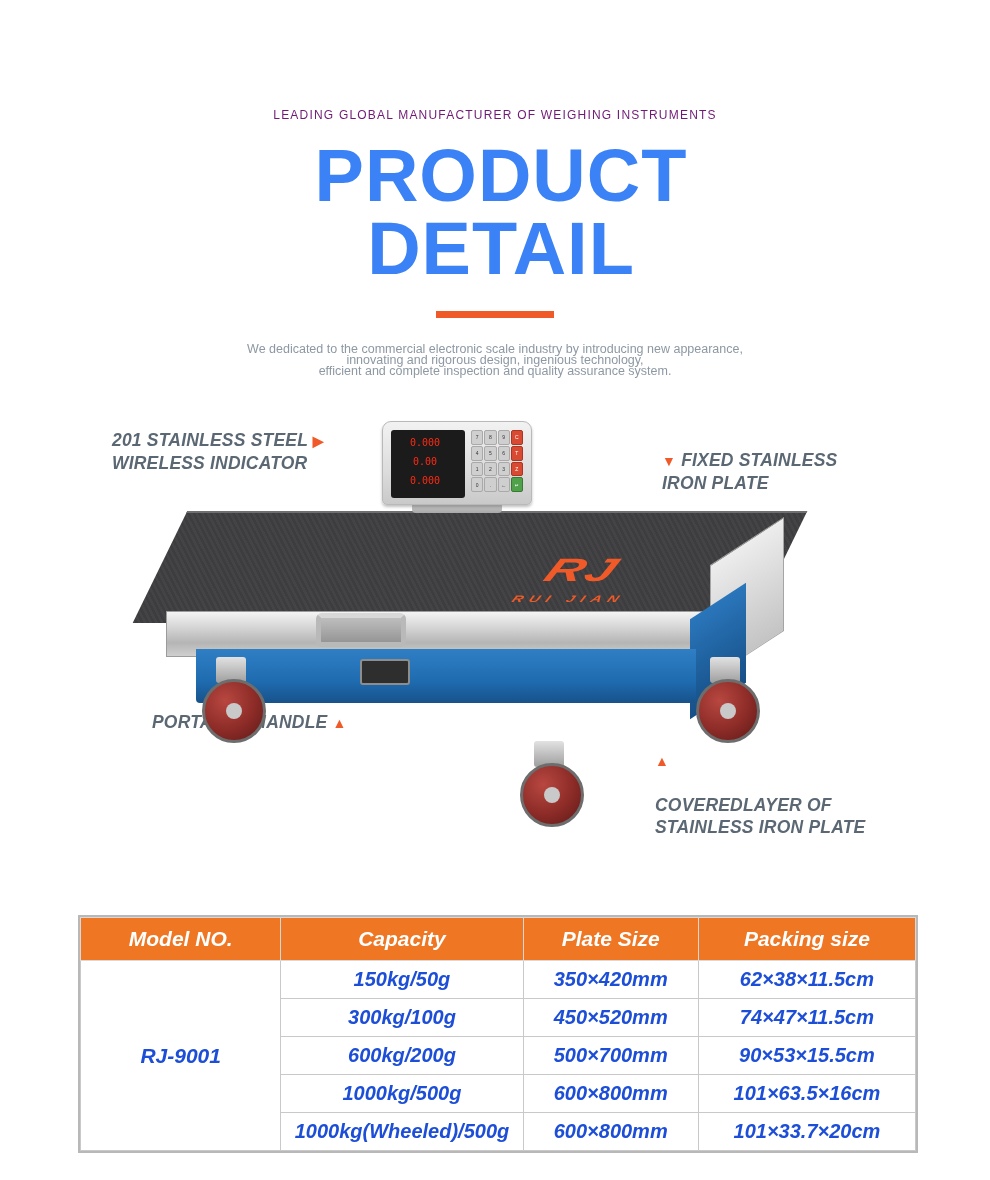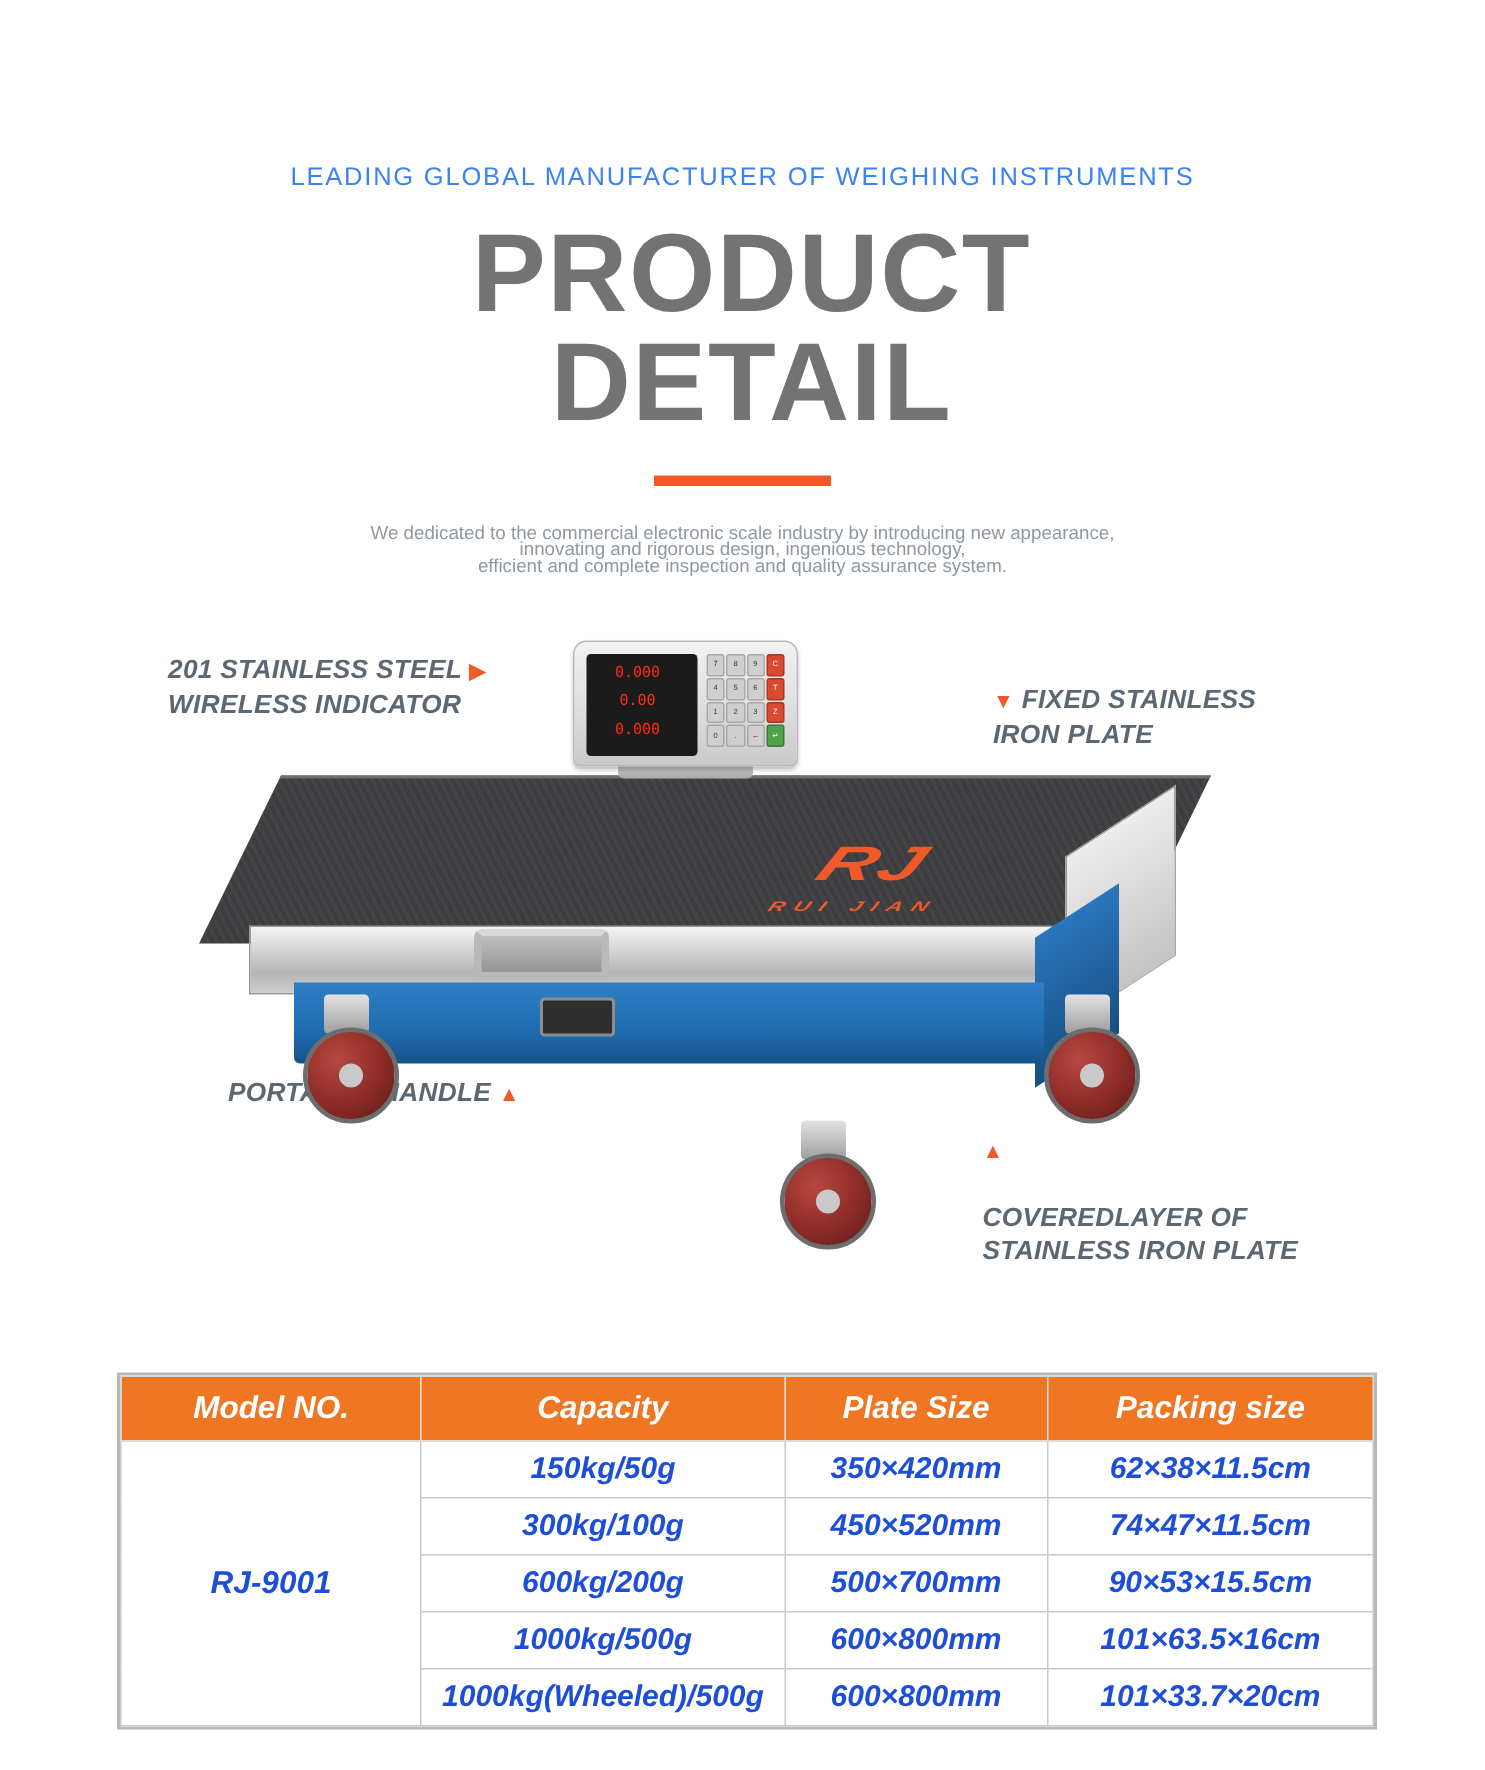--- a/index.html
+++ b/index.html
@@ -14,30 +14,30 @@
     overflow: hidden;
     position: relative;
   }
 
   
   .header {
     padding-top: 108px;
     text-align: center;
   }
   .tagline {
-    font-size: 17px;
+    font-size: 12px;
     letter-spacing: 1.2px;
-    color: #3b82f6;
+    color: #701a75;
     font-weight: 500;
   }
   .title {
     margin-top: 18px;
     font-size: 74px;
     font-weight: bold;
-    color: #737373;
+    color: #3b82f6;
     line-height: 0.98;
     letter-spacing: 1px;
     padding-left: 12px;
   }
   .title .line2 {
     display: block;
   }
   .rule {
     width: 118px;
     height: 7px;

